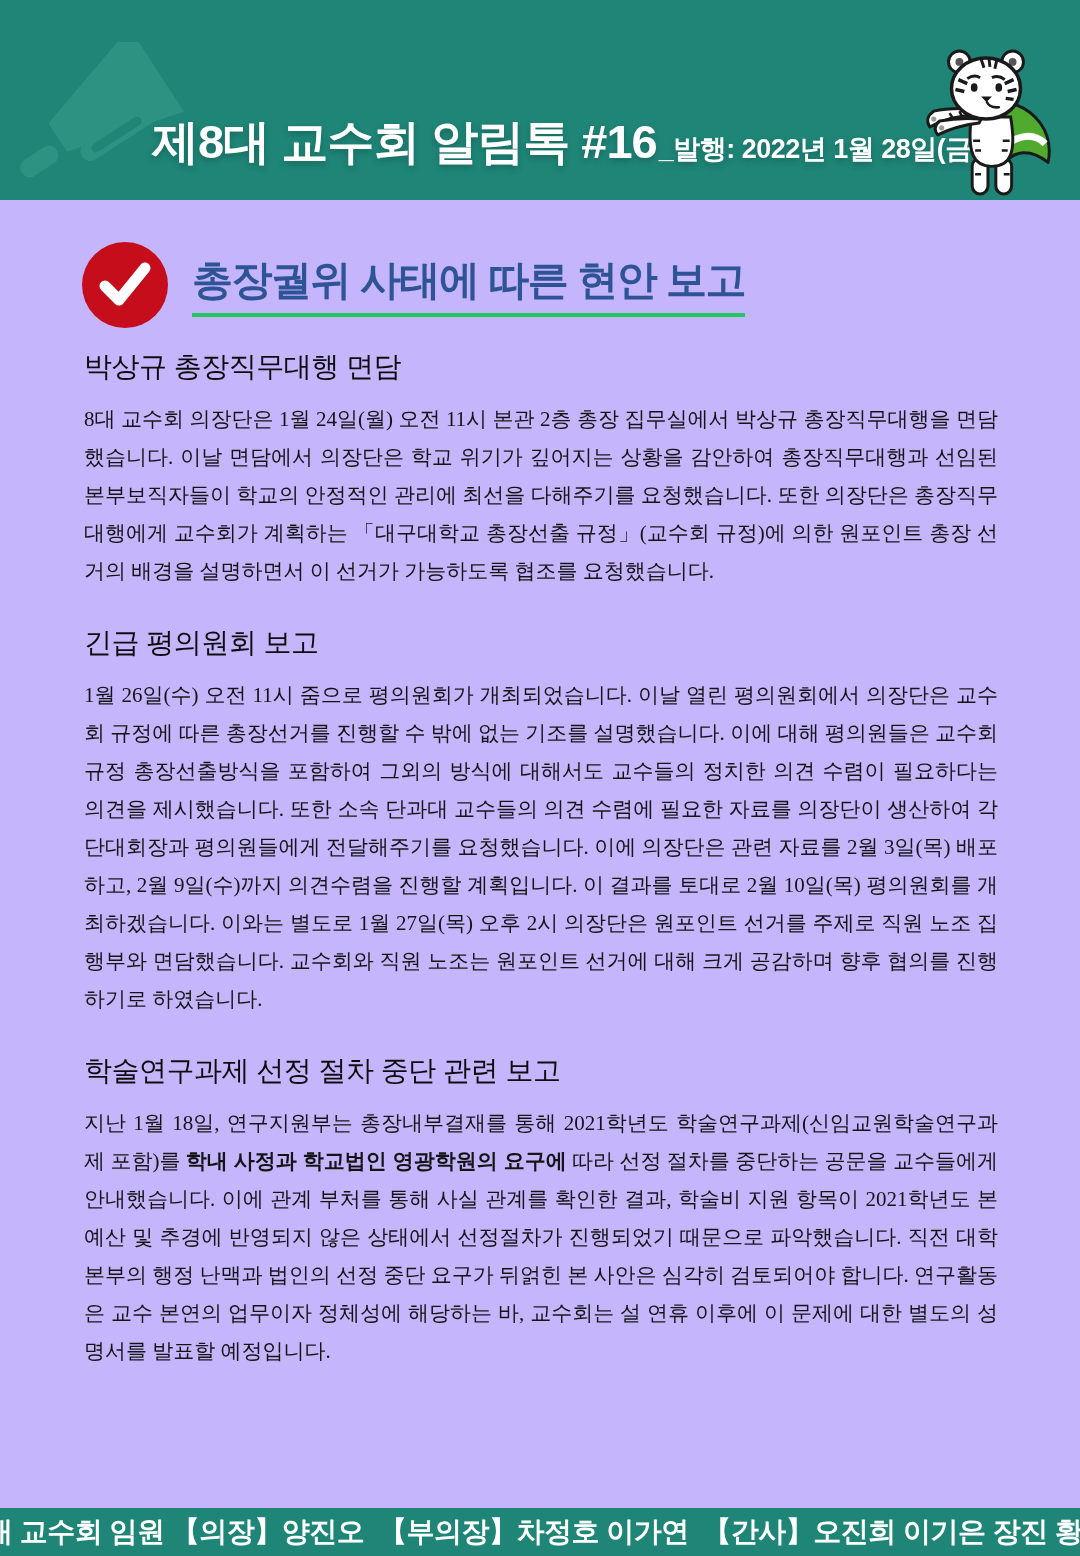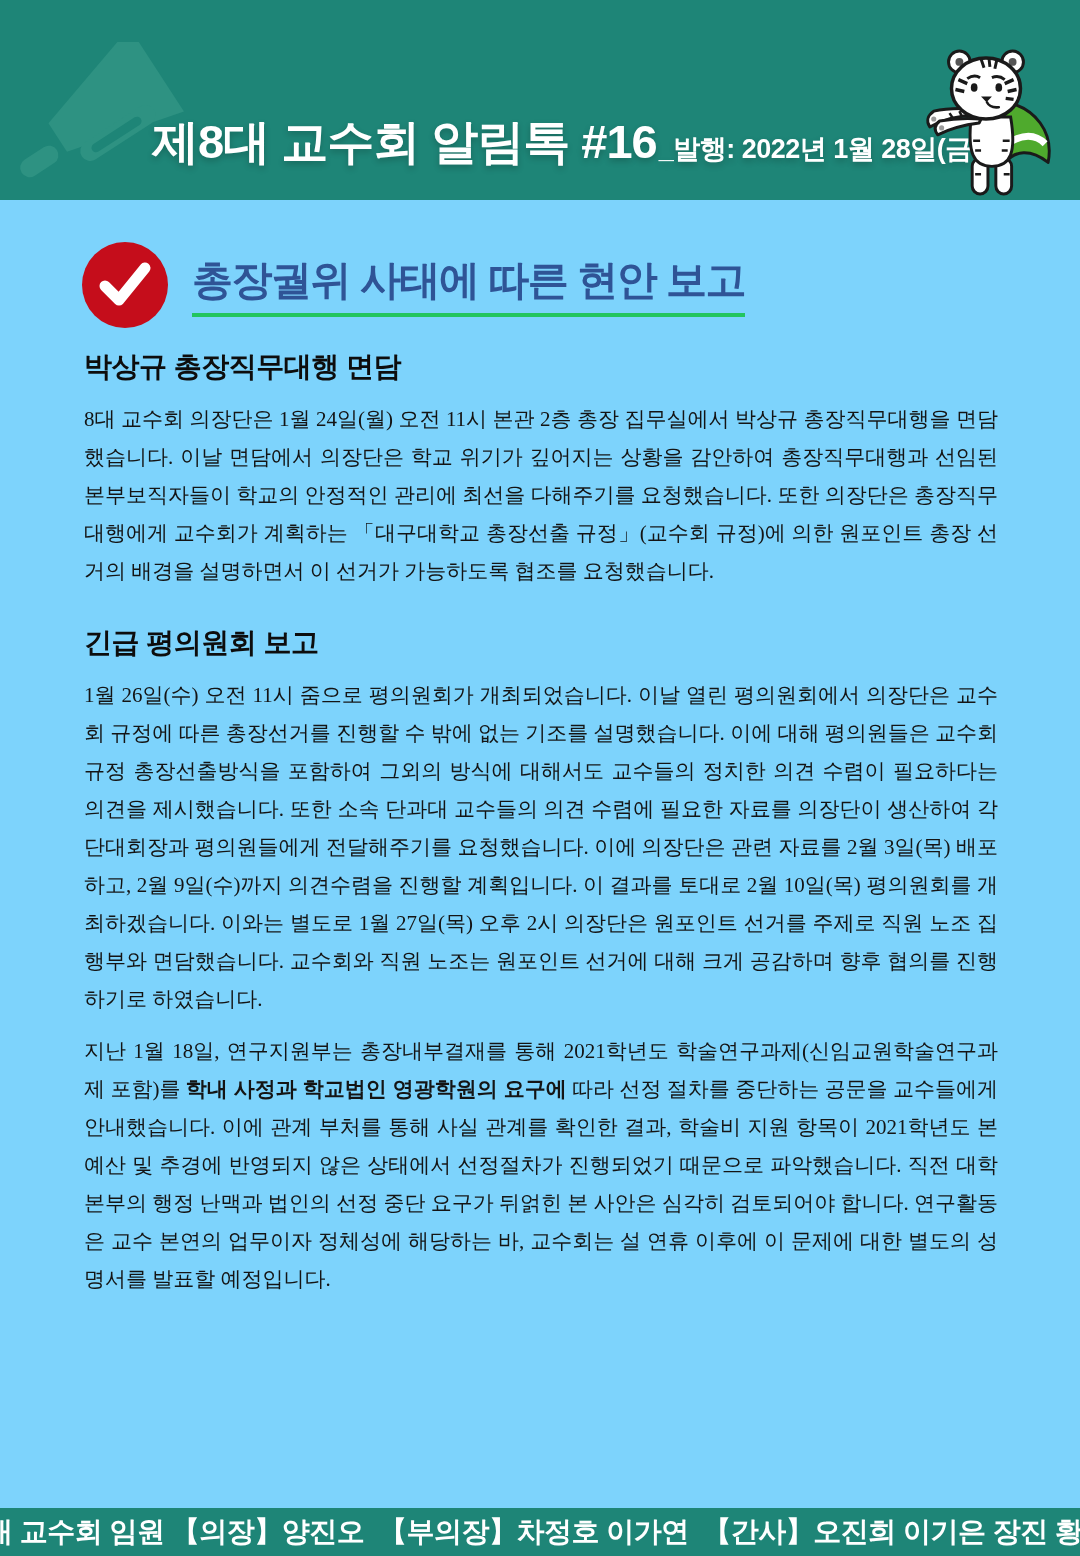--- a/index.html
+++ b/index.html
@@ -1,17 +1,17 @@
 <!DOCTYPE html>
 <html><head>
 <meta charset="utf-8">
 <style>
   html,body { margin:0; padding:0; background:#e8e8e8; }
   .page {
-    width:1080px; height:1556px; background:#7dd3fc;
+    width:1080px; height:1556px; background:#c4b5fd;
     display:flex; flex-direction:column; overflow:hidden;
     font-family:"Liberation Serif", serif; color:#111;
     position:relative; margin:0 auto;
   }
   
   .header {
     height:200px; flex:none; background:#1e8577; position:relative;
   }
   .megaphone { position:absolute; left:14px; top:42px; }
   .title-row {
@@ -30,21 +30,21 @@
   .check-circle {
     width:86px; height:86px; border-radius:50%; background:#c50d1b;
     flex:none; display:flex; align-items:center; justify-content:center;
   }
   .report-title {
     margin:0; color:#2f5496; font-family:"Liberation Sans", sans-serif;
     font-size:41px; font-weight:bold; letter-spacing:-1.5px;
     border-bottom:4px solid #22c55e; padding-bottom:5px;
   }
   .section-heading {
-    font-family:"Liberation Sans", sans-serif; font-weight:bold;
+    font-family:"Liberation Sans", sans-serif; font-weight:normal;
     font-size:28px; letter-spacing:-0.5px; margin:34px 0 0 0; color:#0d0d0d;
   }
   .section-heading.first { margin-top:16px; }
   .body-para {
     margin:14px 0 0 0; font-size:21px; line-height:38px;
     text-align:justify; word-break:break-all; color:#141414;
   }
   .bold-inline { font-family:"Liberation Sans", sans-serif; font-weight:bold; }
   
   .footer {
@@ -128,20 +128,21 @@
       </span>
       <h2 class="report-title">총장궐위 사태에 따른 현안 보고</h2>
     </div>
 
     <h3 class="section-heading first">박상규 총장직무대행 면담</h3>
     <p class="body-para">8대 교수회 의장단은 1월 24일(월) 오전 11시 본관 2층 총장 집무실에서 박상규 총장직무대행을 면담했습니다. 이날 면담에서 의장단은 학교 위기가 깊어지는 상황을 감안하여 총장직무대행과 선임된 본부보직자들이 학교의 안정적인 관리에 최선을 다해주기를 요청했습니다. 또한 의장단은 총장직무대행에게 교수회가 계획하는 「대구대학교 총장선출 규정」(교수회 규정)에 의한 원포인트 총장 선거의 배경을 설명하면서 이 선거가 가능하도록 협조를 요청했습니다.</p>
 
     <h3 class="section-heading">긴급 평의원회 보고</h3>
     <p class="body-para">1월 26일(수) 오전 11시 줌으로 평의원회가 개최되었습니다. 이날 열린 평의원회에서 의장단은 교수회 규정에 따른 총장선거를 진행할 수 밖에 없는 기조를 설명했습니다. 이에 대해 평의원들은 교수회 규정 총장선출방식을 포함하여 그외의 방식에 대해서도 교수들의 정치한 의견 수렴이 필요하다는 의견을 제시했습니다. 또한 소속 단과대 교수들의 의견 수렴에 필요한 자료를 의장단이 생산하여 각 단대회장과 평의원들에게 전달해주기를 요청했습니다. 이에 의장단은 관련 자료를 2월 3일(목) 배포하고, 2월 9일(수)까지 의견수렴을 진행할 계획입니다. 이 결과를 토대로 2월 10일(목) 평의원회를 개최하겠습니다. 이와는 별도로 1월 27일(목) 오후 2시 의장단은 원포인트 선거를 주제로 직원 노조 집행부와 면담했습니다. 교수회와 직원 노조는 원포인트 선거에 대해 크게 공감하며 향후 협의를 진행하기로 하였습니다.</p>
 
+    <h3 class="section-heading">학술연구과제 선정 절차 중단 관련 보고</h3>
     <p class="body-para"><span>지난 1월 18일, 연구지원부는 총장내부결재를 통해 2021학년도 학술연구과제(신임교원학술연구과제 포함)를 </span><span class="bold-inline">학내 사정과 학교법인 영광학원의 요구에</span><span> 따라 선정 절차를 중단하는 공문을 교수들에게 안내했습니다. 이에 관계 부처를 통해 사실 관계를 확인한 결과, 학술비 지원 항목이 2021학년도 본 예산 및 추경에 반영되지 않은 상태에서 선정절차가 진행되었기 때문으로 파악했습니다. 직전 대학본부의 행정 난맥과 법인의 선정 중단 요구가 뒤얽힌 본 사안은 심각히 검토되어야 합니다. 연구활동은 교수 본연의 업무이자 정체성에 해당하는 바, 교수회는 설 연휴 이후에 이 문제에 대한 별도의 성명서를 발표할 예정입니다.</span></p>
   </div>
 
   <div class="footer">
     <p class="footer-text">제8대 교수회 임원 【의장】양진오  【부의장】차정호 이가연  【간사】오진희 이기은 장진 황보각</p>
   </div>
 
 </div>
 
 </body></html>

